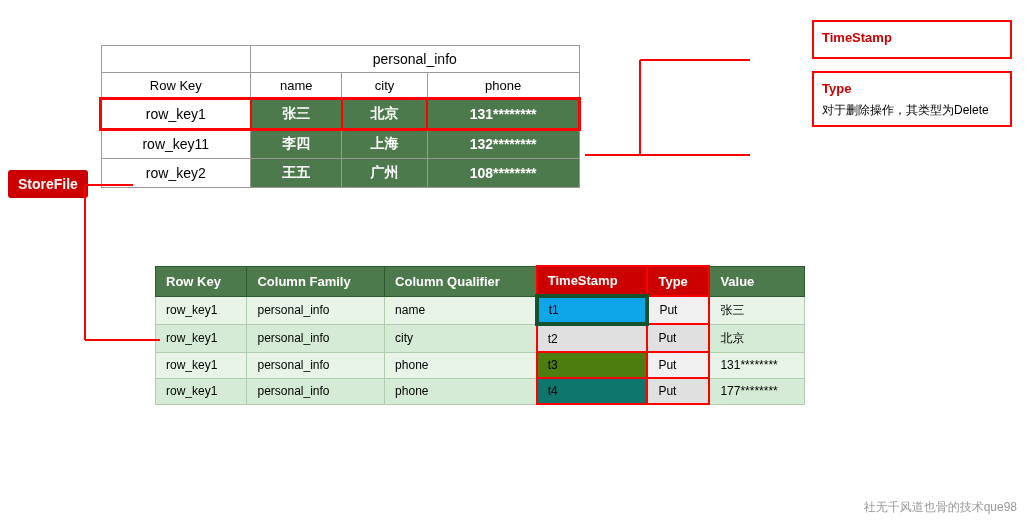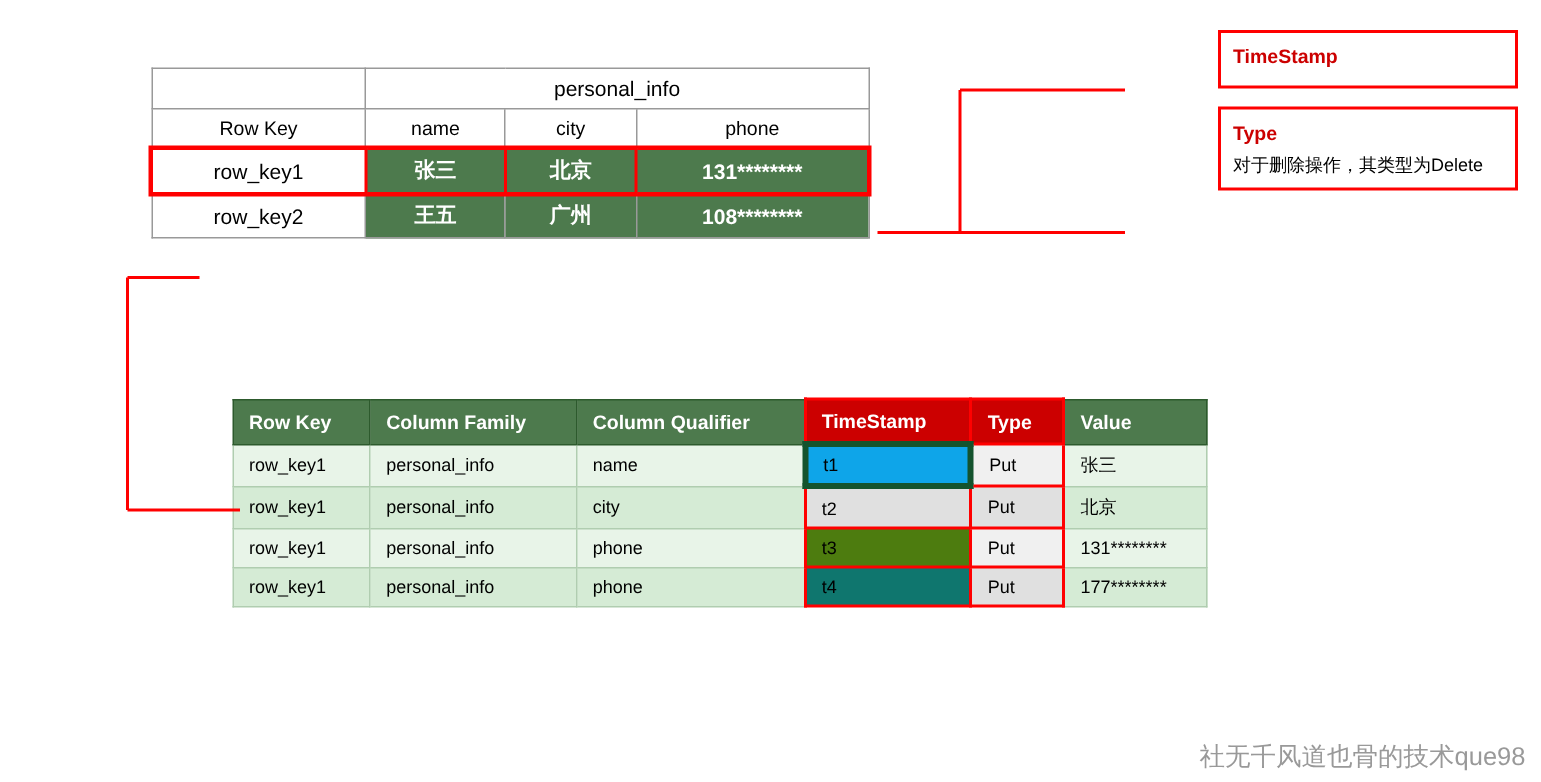--- a/index.html
+++ b/index.html
@@ -155,28 +155,29 @@
     .bottom-table tr:nth-child(even) td {
       background: #d5ebd5;
     }
 
     
     .watermark {
       position: absolute;
       bottom: 5px;
       right: 10px;
       color: #999;
-      font-size: 17px;
+      font-size: 12px;
     }
   </style>
 </head>
 <body>
 
 <div class="main-container">
 
+  <div class="storefile-label">StoreFile</div>
 
   <div class="annotation-area">
     <div class="annotation-box">
       <div class="ann-title">TimeStamp</div>
     </div>
     <div class="annotation-box">
       <div class="ann-title">Type</div>
       <div class="ann-text">对于删除操作，其类型为Delete</div>
     </div>
   </div>
@@ -196,20 +197,26 @@
         </tr>
       </thead>
       <tbody id="top-table-body">
       <tr class="data-row" style="outline: red solid 2px;">
             <td class="row-key-col" style="border: 2px solid red;">row_key1</td>
             <td style="border: 2px solid red;">张三</td>
             <td style="border: 2px solid red;">北京</td>
             <td style="border: 2px solid red;">131********</td>
           </tr>
           <tr class="data-row">
+            <td class="row-key-col">row_key11</td>
+            <td>李四</td>
+            <td>上海</td>
+            <td>132********</td>
+          </tr>
+          <tr class="data-row">
             <td class="row-key-col">row_key2</td>
             <td>王五</td>
             <td>广州</td>
             <td>108********</td>
           </tr>
         </tbody>
     </table>
   </div>
 
   <div class="bottom-table-area">

